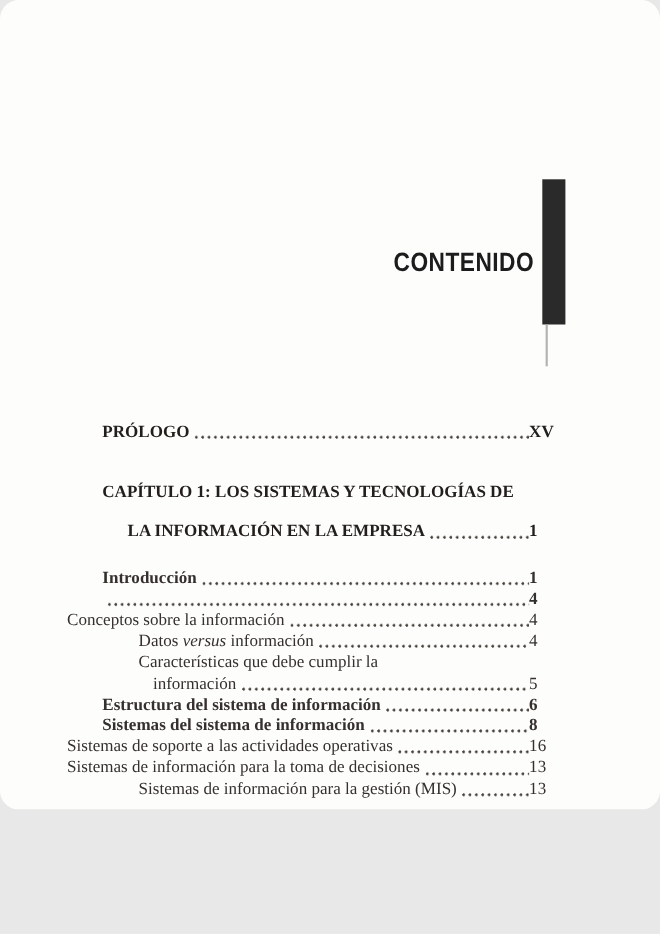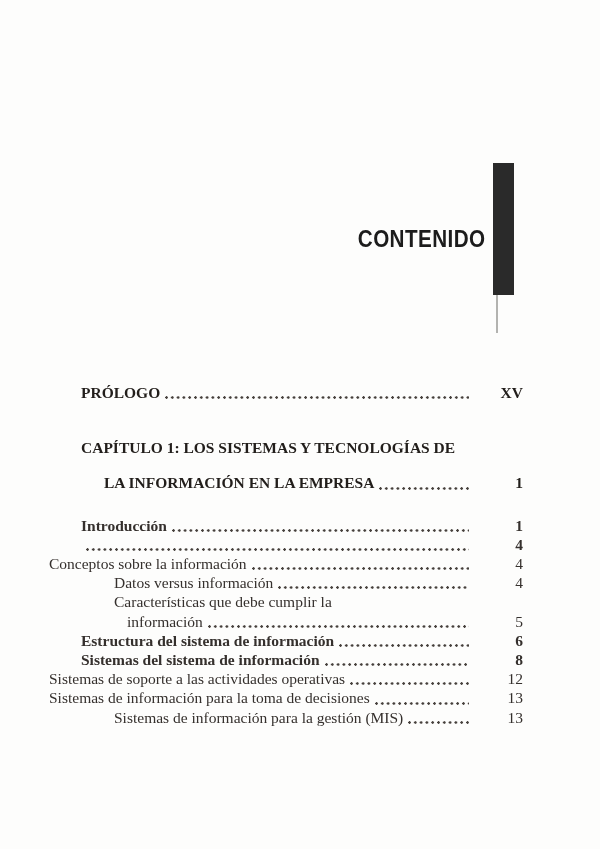--- a/index.html
+++ b/index.html
@@ -1,45 +1,46 @@
 <!DOCTYPE html>
 <html><head>
 <meta charset="utf-8">
 <style>
   html,body{margin:0;padding:0;background:#e8e8e8;}
   #page{
-    position:relative;width:600px;height:849px;margin:0 auto;
+    position:relative;width:600px;height:736px;margin:0 auto;
     background:#fdfdfc;overflow:hidden;
     font-family:"Liberation Serif","DejaVu Serif",serif;
     color:#35302d;
+    border-radius:17px;
   }
   
   .title{
     position:absolute;top:228px;right:115px;
     font-family:"Liberation Sans","DejaVu Sans",sans-serif;
     font-weight:bold;font-size:24px;line-height:22px;color:#1c1c1c;
     letter-spacing:.5px;transform:scaleX(.86);transform-origin:100% 50%;
     white-space:nowrap;
   }
   .bar{position:absolute;left:493px;top:163px;width:21px;height:132px;background:#2a2a2a;}
   .bar-tail{position:absolute;left:496px;top:295px;width:2px;height:38px;background:#b3b3b0;}
   
-  .toc{position:absolute;left:0;top:383px;width:523px;}
+  .toc{position:absolute;left:12px;top:383px;width:523px;}
   .toc-row{display:flex;align-items:baseline;line-height:19.2px;font-size:15.5px;}
   .lvl0{padding-left:81px;font-weight:bold;}
   .lvl1{padding-left:49px;}
   .lvl2{padding-left:114px;}
   .lvl3{padding-left:127px;}
   .bold{font-weight:bold;color:#221e1b;}
   .chap1{margin-top:36px;}
   .chap2{padding-left:104px;margin-top:16px;}
   .toc-list{margin-top:23px;}
   .toc-text{white-space:nowrap;}
-  .it{}
-  .pagenum{flex:none;width:54px;text-align:right;}
+  .it{font-style:italic;}
+  .pagenum{flex:none;width:54px;text-align:left;}
   .dots{
     flex:1;align-self:flex-end;height:3px;margin:0 0 3px 5px;min-width:8px;
     background-image:radial-gradient(circle at 1.5px 1.5px,#46403c 1.05px,transparent 1.5px);
     background-size:5.8px 3px;background-repeat:repeat-x;
   }
   .spacer{flex:1;}
 </style>
 </head>
 <body>
 
@@ -105,21 +106,21 @@
           <span class="pagenum">6</span>
         </div>
         <div class="toc-row lvl0">
           <span class="toc-text"><span>Sistemas del sistema de información</span></span>
           <span class="dots"></span>
           <span class="pagenum">8</span>
         </div>
         <div class="toc-row lvl1">
           <span class="toc-text"><span>Sistemas de soporte a las actividades operativas</span></span>
           <span class="dots"></span>
-          <span class="pagenum">12</span>
+          <span class="pagenum">16</span>
         </div>
         <div class="toc-row lvl1">
           <span class="toc-text"><span>Sistemas de información para la toma de decisiones</span></span>
           <span class="dots"></span>
           <span class="pagenum">13</span>
         </div>
         <div class="toc-row lvl2">
           <span class="toc-text"><span>Sistemas de información para la gestión (MIS)</span></span>
           <span class="dots"></span>
           <span class="pagenum">13</span>

